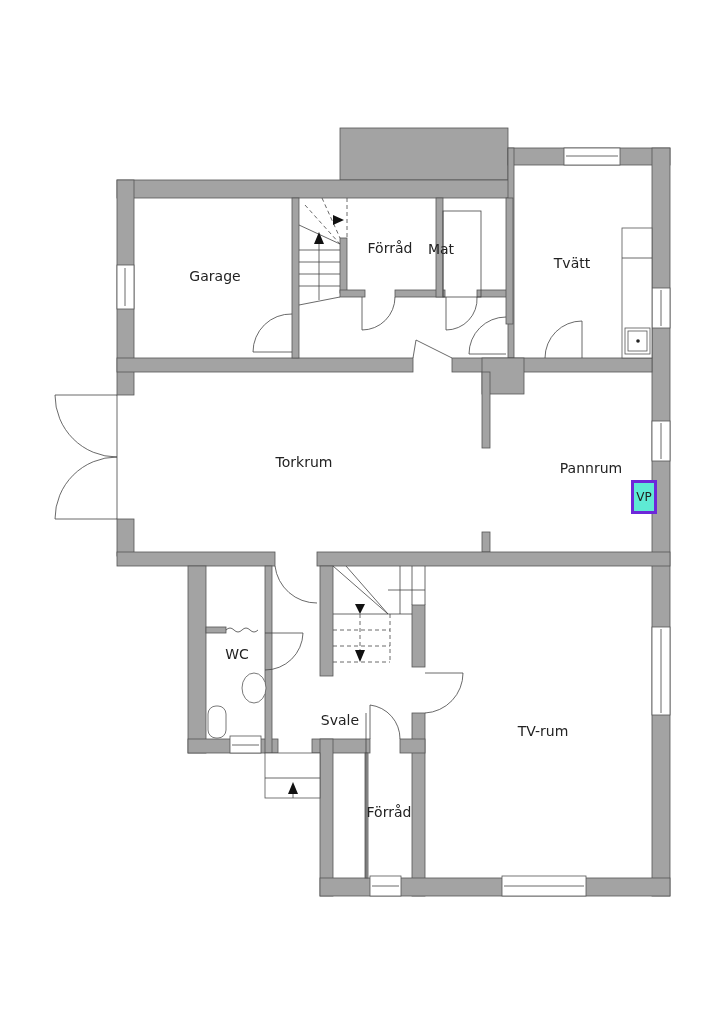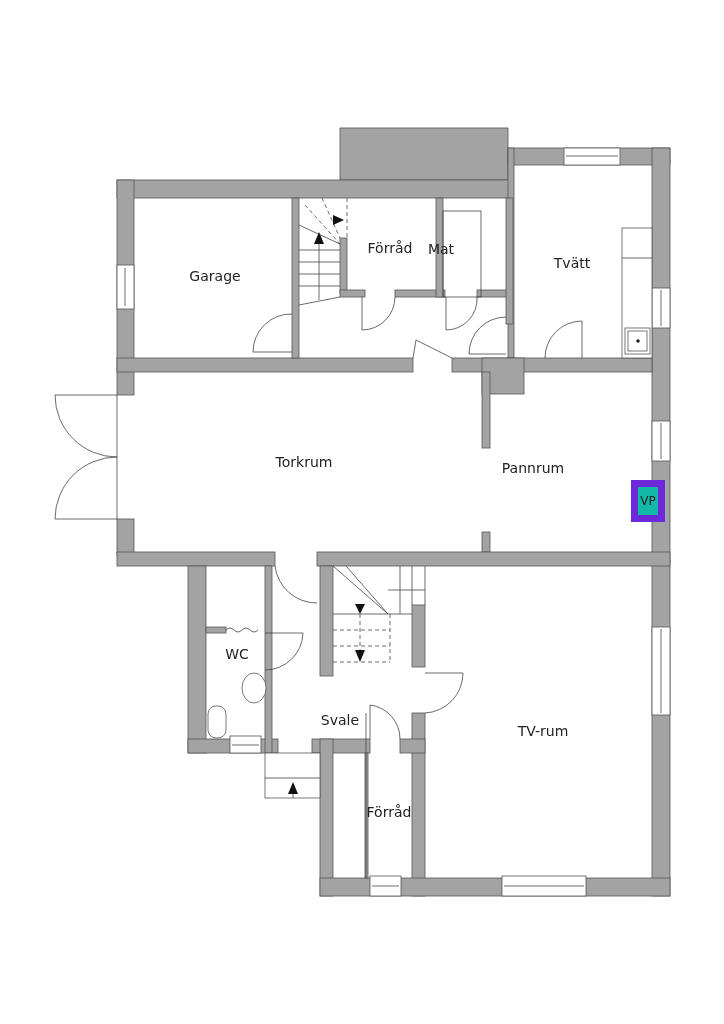--- a/index.html
+++ b/index.html
@@ -5,21 +5,21 @@
   html, body { margin:0; padding:0; background:#ffffff; }
   body { width:724px; height:1024px; position:relative; overflow:hidden; font-family:"DejaVu Sans", sans-serif; }
   svg { position:absolute; left:0; top:0; }
   .wall { fill:#a3a3a3; stroke:#555; stroke-width:0.8; }
   .room { fill:#fff; stroke:#555; stroke-width:0.8; }
   .line { fill:none; stroke:#444; stroke-width:0.8; }
   .dash { fill:none; stroke:#444; stroke-width:0.8; stroke-dasharray:4 3; }
   .win  { fill:#fff; stroke:#555; stroke-width:0.8; }
   .arrow { fill:#111; }
   .label { position:absolute; font-size:14px; color:#222; white-space:nowrap; transform:translate(-50%,-50%); }
-  .vp { position:absolute; left:631px; top:480px; width:20px; height:28px; border:7px solid #6d28d9; background:#14b8a6; font-size:12px; line-height:28px; text-align:center; color:#222; }
+  .vp { position:absolute; left:631px; top:480px; width:20px; height:28px; border:3px solid #6d28d9; background:#5eead4; font-size:12px; line-height:28px; text-align:center; color:#222; }
 </style>
 </head>
 <body>
 
 <svg width="724" height="1024" viewBox="0 0 724 1024">
 
   <g>
 
     <rect class="wall" x="340" y="128" width="168" height="52"></rect>
 
@@ -173,18 +173,18 @@
 
     <line class="line" x1="366" y1="713" x2="366" y2="878"></line>
   </g>
 </svg>
 
 <div class="label" style="left:215px;top:276px">Garage</div>
 <div class="label" style="left:390px;top:248px">Förråd</div>
 <div class="label" style="left:441px;top:249px">Mat</div>
 <div class="label" style="left:572px;top:263px">Tvätt</div>
 <div class="label" style="left:304px;top:462px">Torkrum</div>
-<div class="label" style="left:533px;top:468px">Pannrum</div>
+<div class="label" style="left:591px;top:468px">Pannrum</div>
 <div class="label" style="left:237px;top:654px">WC</div>
 <div class="label" style="left:340px;top:720px">Svale</div>
 <div class="label" style="left:543px;top:731px">TV-rum</div>
 <div class="label" style="left:389px;top:812px">Förråd</div>
 <div class="vp">VP</div>
 
 </body></html>

